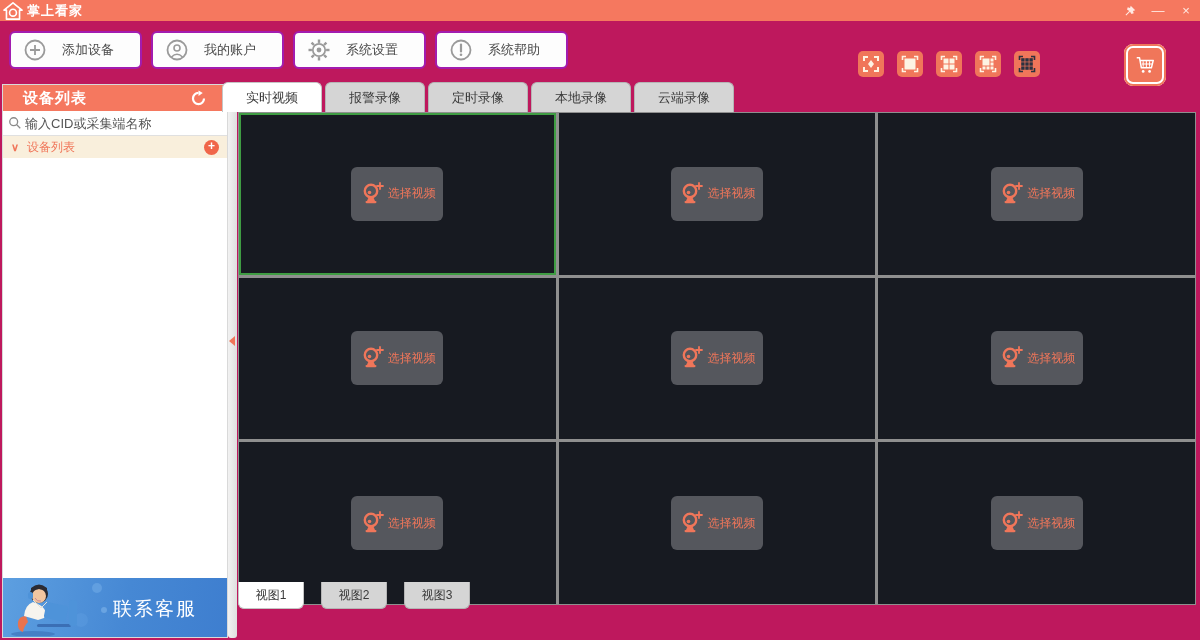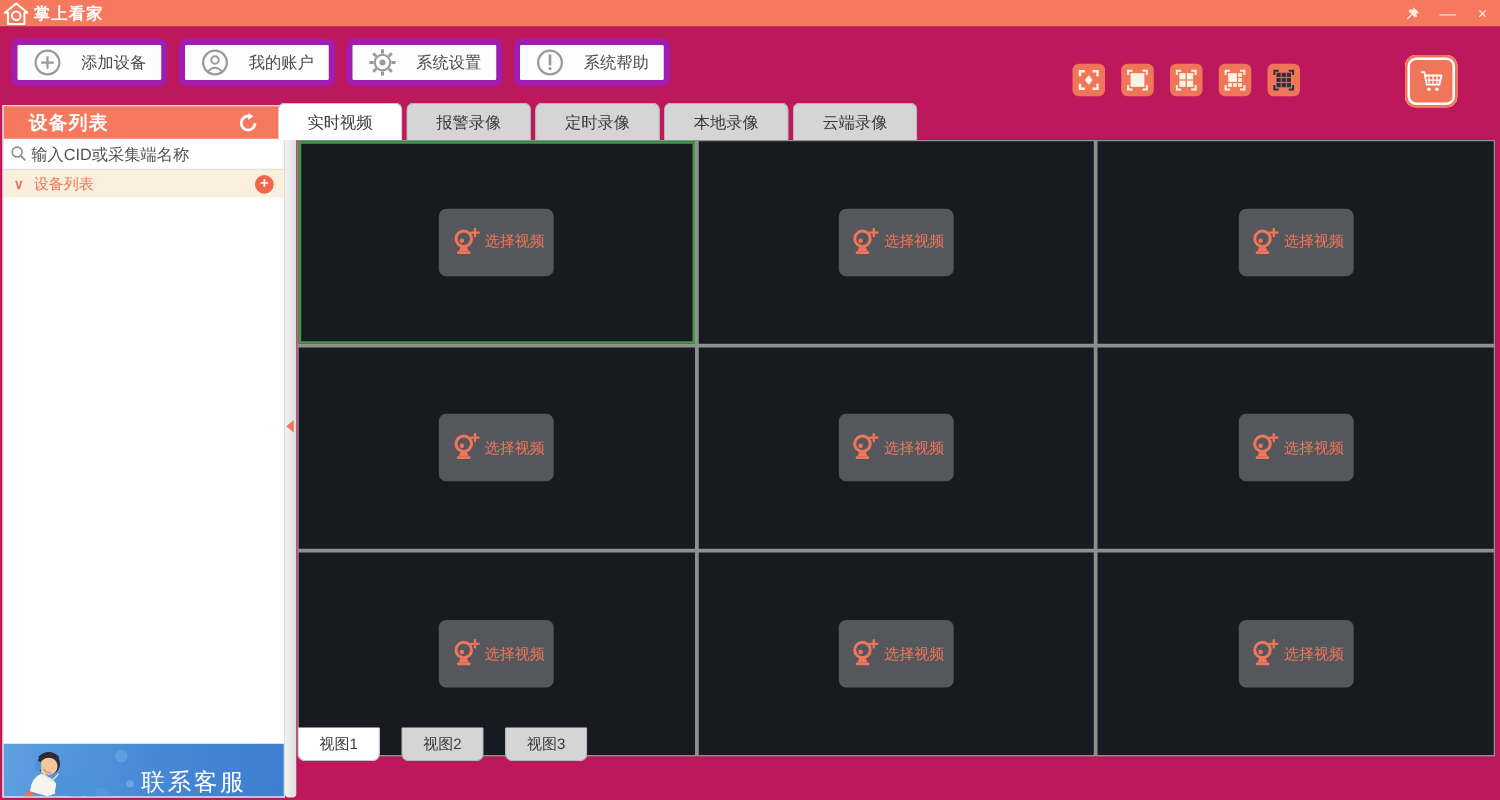--- a/index.html
+++ b/index.html
@@ -11,22 +11,22 @@
     background:#F5785F; display:flex; align-items:center; color:#fff; }
   .titlebar .logo { width:20px; height:18px; margin-left:3px; }
   .titlebar .app-title { font-size:13px; font-weight:bold; margin-left:4px; letter-spacing:1px; }
   .titlebar .spacer { flex:1; }
   .tb-btn { width:28px; height:21px; display:flex; align-items:center; justify-content:center;
     color:#ffe9e2; font-size:13px; cursor:default; }
   .tb-btn svg { display:block; }
 
   
   .toolbar { position:absolute; left:0; top:21px; width:1200px; height:58px; display:flex; align-items:center; }
-  .tool-btn { height:38px; min-width:106px; background:#FDFDFD; border:5px solid #a21caf; border-radius:6px;
-    display:flex; align-items:center; padding:0 12px 0 12px; margin-left:9px; gap:15px;justify-content:center; }
+  .tool-btn { height:38px; min-width:106px; background:#FDFDFD; border:2px solid #a21caf; border-radius:6px;
+    display:flex; align-items:center; padding:0 26px 0 12px; margin-left:9px; gap:15px;justify-content:center; }
   .tool-btn .t-icon { width:24px; height:24px; flex:0 0 auto; }
   .tool-btn .t-label { font-size:13px; color:#4a4a4a; white-space:nowrap; }
 
   .layout-group { position:absolute; top:51px; left:858px; display:flex; gap:13px; }
   .layout-btn { width:26px; height:26px; border-radius:5px; background:#F0765A; display:flex;
     align-items:center; justify-content:center; }
   .cart-btn { position:absolute; top:44px; left:1124px; width:42px; height:42px; border-radius:9px;
     background:#F0765A; display:flex; align-items:center; justify-content:center;
     box-shadow: inset 0 0 0 2px #F0765A, inset 0 0 0 4px #ffffff; }
 
@@ -39,21 +39,21 @@
   .sb-search { height:25px; border-bottom:1px solid #E0E0E0; display:flex; align-items:center; padding:0 5px; flex:0 0 auto; }
   .sb-search svg { flex:0 0 auto; }
   .sb-search input { border:none; outline:none; flex:1; font-size:13px; color:#444; margin-left:3px; background:transparent; }
   .sb-search input::placeholder { color:#555; }
   .sb-group { height:22px; background:#F9EFDC; display:flex; align-items:center; padding:0 8px; flex:0 0 auto; }
   .sb-group .chev { color:#F0765A; font-size:11px; font-weight:bold; }
   .sb-group .g-label { color:#F0765A; font-size:12px; margin-left:8px; flex:1; }
   .g-add { width:15px; height:15px; border-radius:50%; background:#F0664A; color:#fff; font-size:12px;
     line-height:13px; text-align:center; font-weight:bold; }
   .sb-list { flex:1; background:#fff; }
-  .sb-contact { height:42px; background:linear-gradient(100deg,#5D9FE0 0%, #4688D4 55%, #3E7ECF 100%);
+  .sb-contact { height:59px; background:linear-gradient(100deg,#5D9FE0 0%, #4688D4 55%, #3E7ECF 100%);
     position:relative; display:flex; align-items:center; flex:0 0 auto; overflow:hidden; }
   .sb-contact .cs-label { position:absolute; left:110px; top:18px; color:#fff; font-size:19px; letter-spacing:2px; }
   .sb-contact svg { position:absolute; left:6px; top:2px; }
 
   
   .collapse-handle { position:absolute; left:228px; top:84px; width:9px; height:554px;
     background:linear-gradient(90deg,#F2F2F2,#DFDFDF); border-radius:3px; }
   .collapse-handle .arrow { position:absolute; left:1px; top:252px; width:0; height:0;
     border-top:5px solid transparent; border-bottom:5px solid transparent; border-right:6px solid #F0765A; }
 

